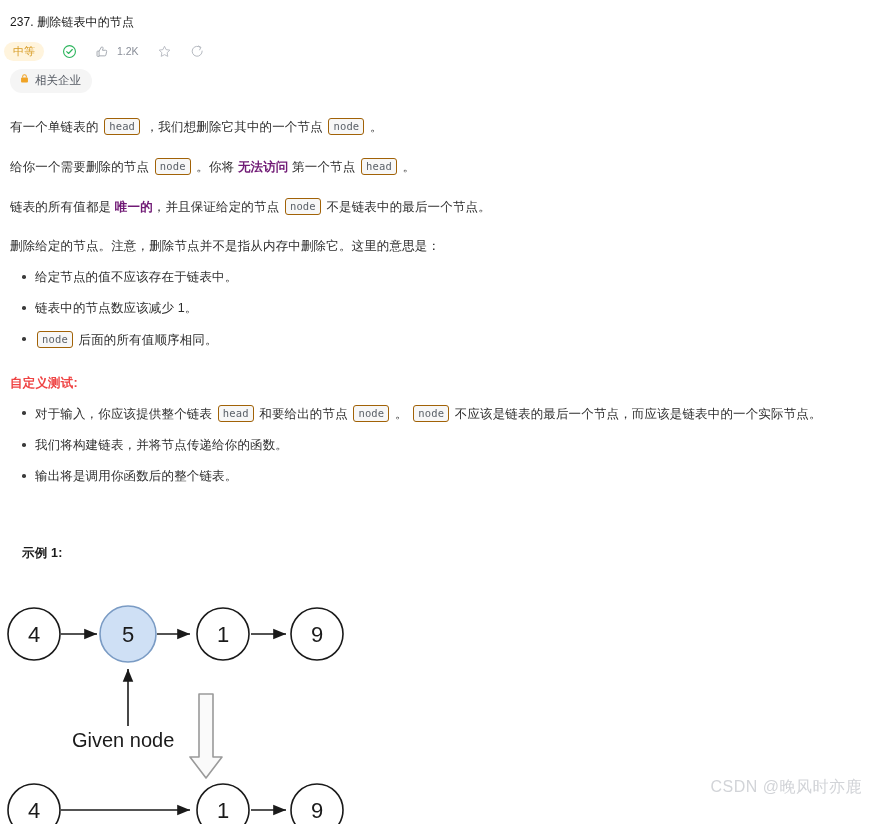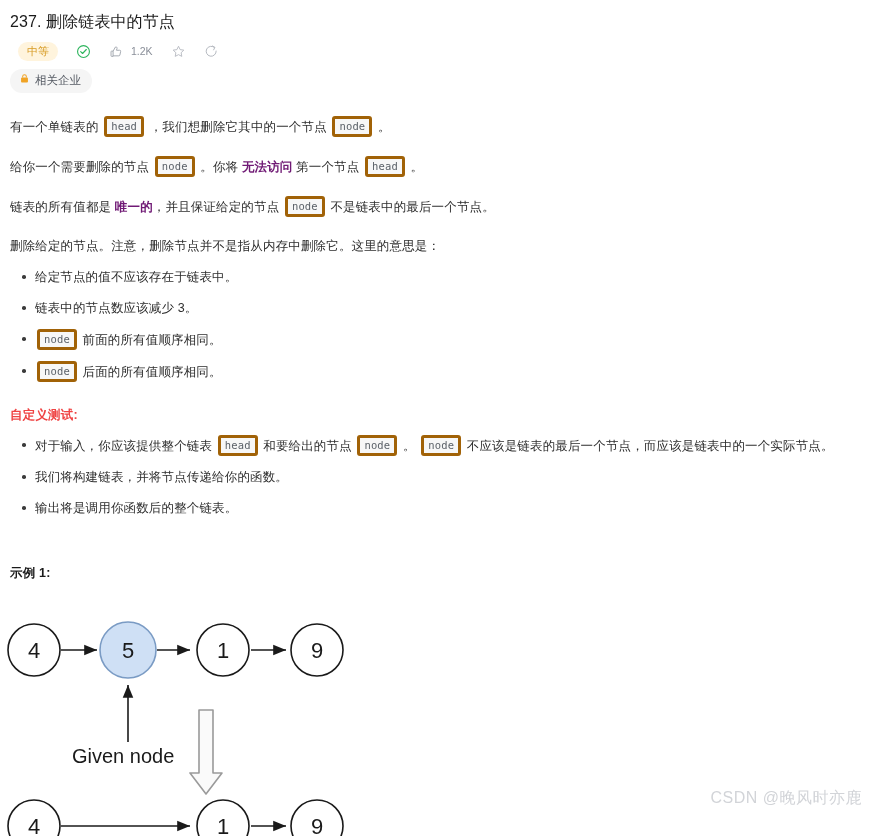--- a/index.html
+++ b/index.html
@@ -11,33 +11,33 @@
   }
   body {
     font-family: "Liberation Sans", "DejaVu Sans", sans-serif;
     color: #262626;
     -webkit-font-smoothing: antialiased;
   }
   .page { position: relative; width: 876px; height: 836px; padding: 0; }
 
   
   .title {
-    font-size: 16px;
+    font-size: 12px;
     font-weight: 400;
     color: #1a1a1a;
     padding: 11px 0 0 10px;
     letter-spacing: 0.1px;
     line-height: 22px;
   }
 
   
   .meta-row {
     display: flex;
     align-items: center;
-    padding: 9px 0 0 18px;
+    padding: 9px 0 0 4px;
     gap: 0px;
   }
   .badge-diff {
     background: #fff4dd;
     color: #d79b24;
     font-size: 11px;
     border-radius: 11px;
     padding: 3px 9px 4px 9px;
     line-height: 12px;
     font-weight: 400;
@@ -76,21 +76,21 @@
     font-size: 12.5px;
     line-height: 20px;
     color: #2d2d2d;
     margin: 19px 0 0 0;
     letter-spacing: 0.15px;
   }
   .para.first { margin-top: 23px; }
   code.inl {
     font-family: "DejaVu Sans Mono", "Liberation Mono", monospace;
     background: #f7f7f7;
-    border: 3px solid #a16207;
+    border: 1px solid #a16207;
     border-radius: 3px;
     color: #5b6168;
     font-size: 10.5px;
     padding: 1px 4px 2px 4px;
     margin: 0 2px;
     vertical-align: 1px;
     white-space: nowrap;
   }
   b.strong { font-weight: 700; color: #701a75; }
 
@@ -122,32 +122,32 @@
     font-size: 12.5px;
     font-weight: 700;
     color: #ef4444;
     margin: 26px 0 0 0;
     letter-spacing: 0.2px;
   }
   .example-head {
     font-size: 12.5px;
     font-weight: 700;
     color: #1a1a1a;
-    margin: 0;
+    margin: 12px;
     letter-spacing: 0.2px;
   }
 
   
   .diagram-wrap { position: relative; margin: 0; padding: 0; }
 
   
   .watermark {
     position: absolute;
     right: 14px;
-    bottom: 27px;
+    bottom: 38px;
     color: #d2d4d8;
     font-size: 16px;
     letter-spacing: 0.5px;
     user-select: none;
     pointer-events: none;
   }
 </style>
 </head>
 <body>
 
@@ -222,24 +222,21 @@
       <span>链表的所有值都是 </span><b class="strong">唯一的</b><span>，并且保证给定的节点 </span><code class="inl">node</code><span> 不是链表中的最后一个节点。</span>
     </p>
 
     <p class="para">删除给定的节点。注意，删除节点并不是指从内存中删除它。这里的意思是：</p>
 
     <ul class="bullets">
       <li>
         <span>给定节点的值不应该存在于链表中。</span>
       </li>
       <li>
-        <span>链表中的节点数应该减少 3。</span>
-      </li>
-      <li>
-        <code class="inl">node</code><span> 前面的所有值顺序相同。</span>
+        <span>链表中的节点数应该减少 1。</span>
       </li>
       <li>
         <code class="inl">node</code><span> 后面的所有值顺序相同。</span>
       </li>
     </ul>
 
     <p class="subhead">自定义测试:</p>
 
     <ul class="bullets">
       <li>

